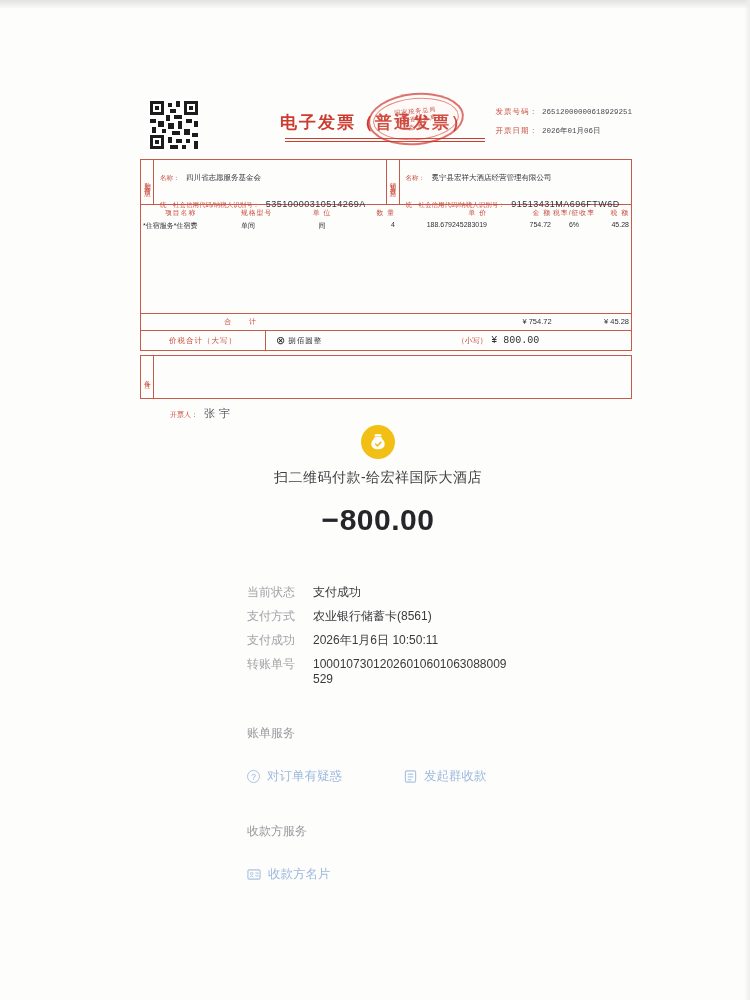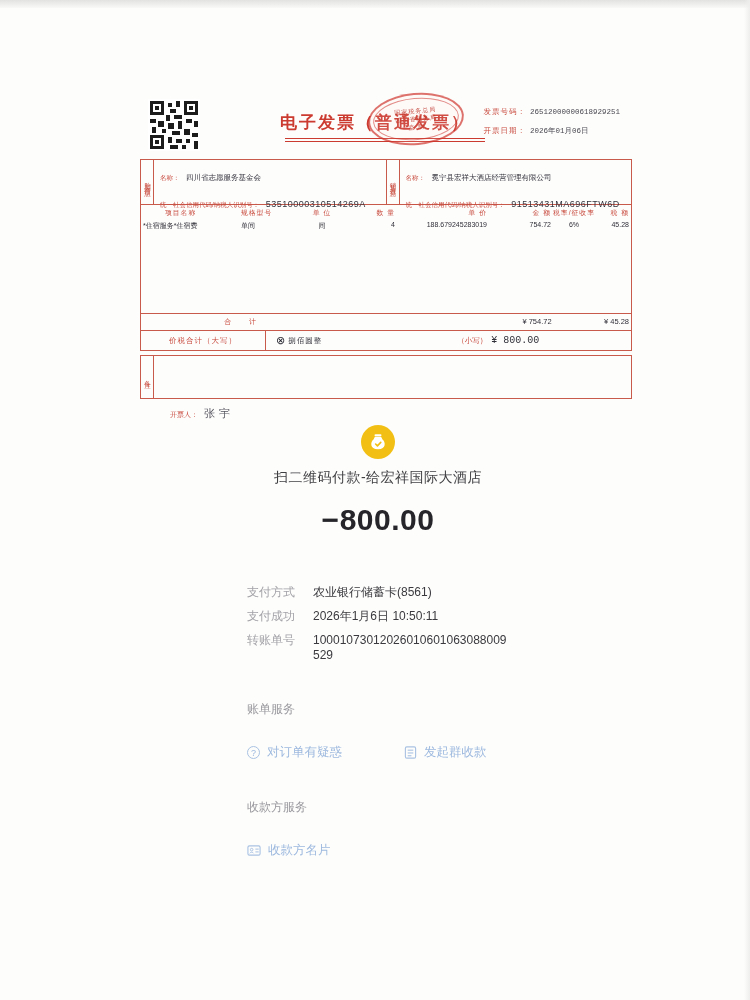--- a/index.html
+++ b/index.html
@@ -17,21 +17,21 @@
   .inv-header { position:relative; height:64px; }
   .qr { position:absolute; left:8px; top:4px; width:52px; height:52px; }
   .inv-title-wrap { position:absolute; left:140px; top:16px; width:210px; text-align:left; }
   .inv-title { font-size:17px; font-weight:bold; letter-spacing:2px; color:#cc3b30; }
   .inv-underline { margin-top:4px; border-top:1px solid #cc3b30; border-bottom:1px solid #cc3b30; height:4px; width:200px; margin-left:5px; }
   .stamp { position:absolute; left:228px; top:-2px; width:96px; height:52px; border:2px solid rgba(205,48,40,.75);
            border-radius:50%; transform:rotate(-5deg); opacity:.9; display:flex; flex-direction:column;
            align-items:center; justify-content:center; background:rgba(255,230,225,.12); }
   .stamp::before { content:""; position:absolute; inset:3px; border:1px solid rgba(205,48,40,.6); border-radius:50%; }
   .stamp div { font-size:6px; color:#c2392e; line-height:1.35; letter-spacing:1px; white-space:nowrap; }
-  .inv-meta { position:absolute; right:12px; top:12px; font-size:7.5px; }
+  .inv-meta { position:absolute; right:0; top:12px; font-size:7.5px; }
   .inv-meta .mrow { margin-bottom:9px; white-space:nowrap; }
   .inv-meta .lab { color:#c84a3c; letter-spacing:1px; margin-right:4px; }
   .inv-meta .val { color:#4a4a52; font-family:"Liberation Mono", monospace; }
 
   .party-box { display:flex; border:1px solid #c85a4c; height:46px; }
   .party { display:flex; flex:1; min-width:0; }
   .party + .party { border-left:1px solid #c85a4c; }
   .side-label { width:13px; border-right:1px solid #c85a4c; color:#c84a3c; font-size:6.5px;
                 display:flex; align-items:center; justify-content:center; text-align:center;
                 writing-mode:vertical-rl; letter-spacing:2px; padding:2px 0; }
@@ -244,20 +244,24 @@
           <rect x="8.2" y="3.6" width="7.6" height="2.2" rx="1.1" fill="#ffffff"></rect>
           <path d="M9.4 14.2 l2 2 l3.6 -3.8" stroke="#f2c014" stroke-width="1.8" fill="none" stroke-linecap="round" stroke-linejoin="round"></path>
         </svg>
       </span>
       <div class="pay-title">扫二维码付款-给宏祥国际大酒店</div>
       <div class="pay-amount">−800.00</div>
     </div>
 
     <div class="pay-details">
       <div class="drow">
+        <span class="dl">当前状态</span>
+        <span class="dv">支付成功</span>
+      </div>
+      <div class="drow">
         <span class="dl">支付方式</span>
         <span class="dv">农业银行储蓄卡(8561)</span>
       </div>
       <div class="drow">
         <span class="dl">支付成功</span>
         <span class="dv">2026年1月6日 10:50:11</span>
       </div>
       <div class="drow">
         <span class="dl">转账单号</span>
         <span class="dv">10001073012026010601063088009529</span>

